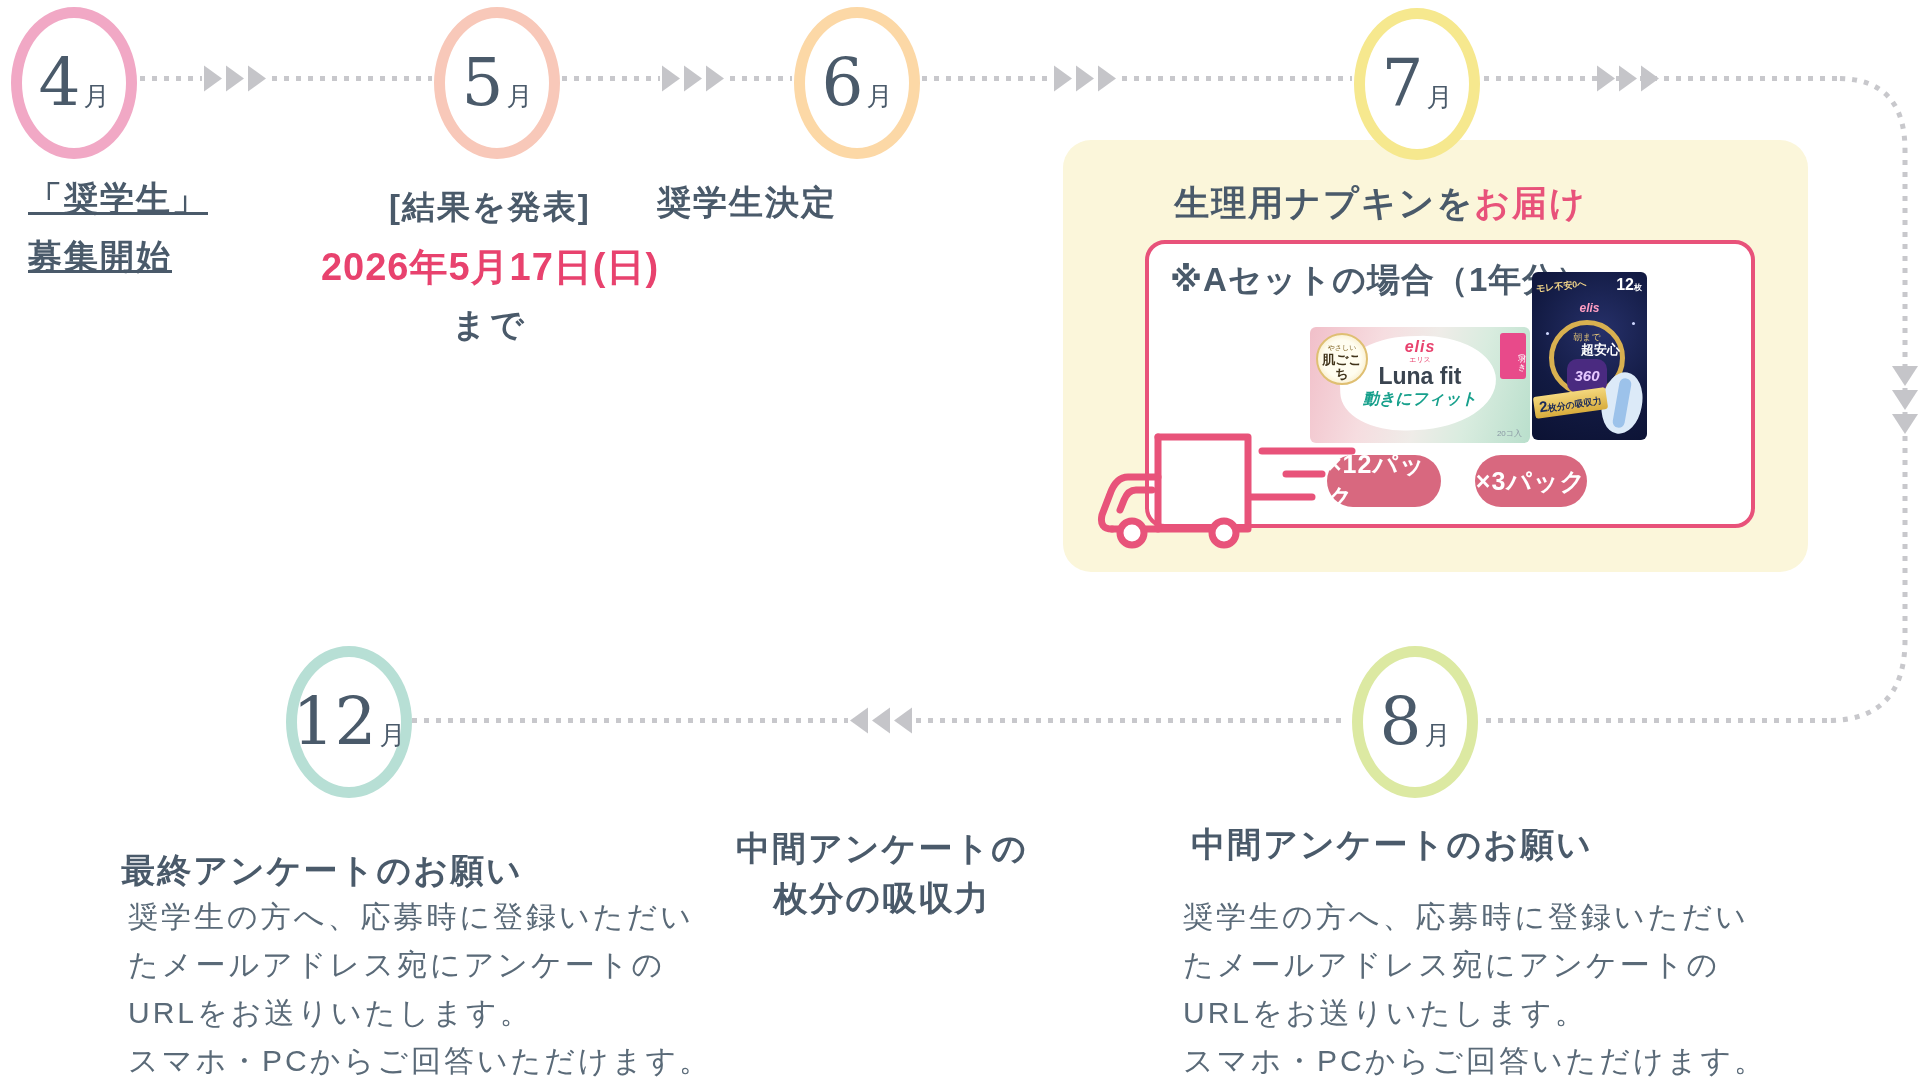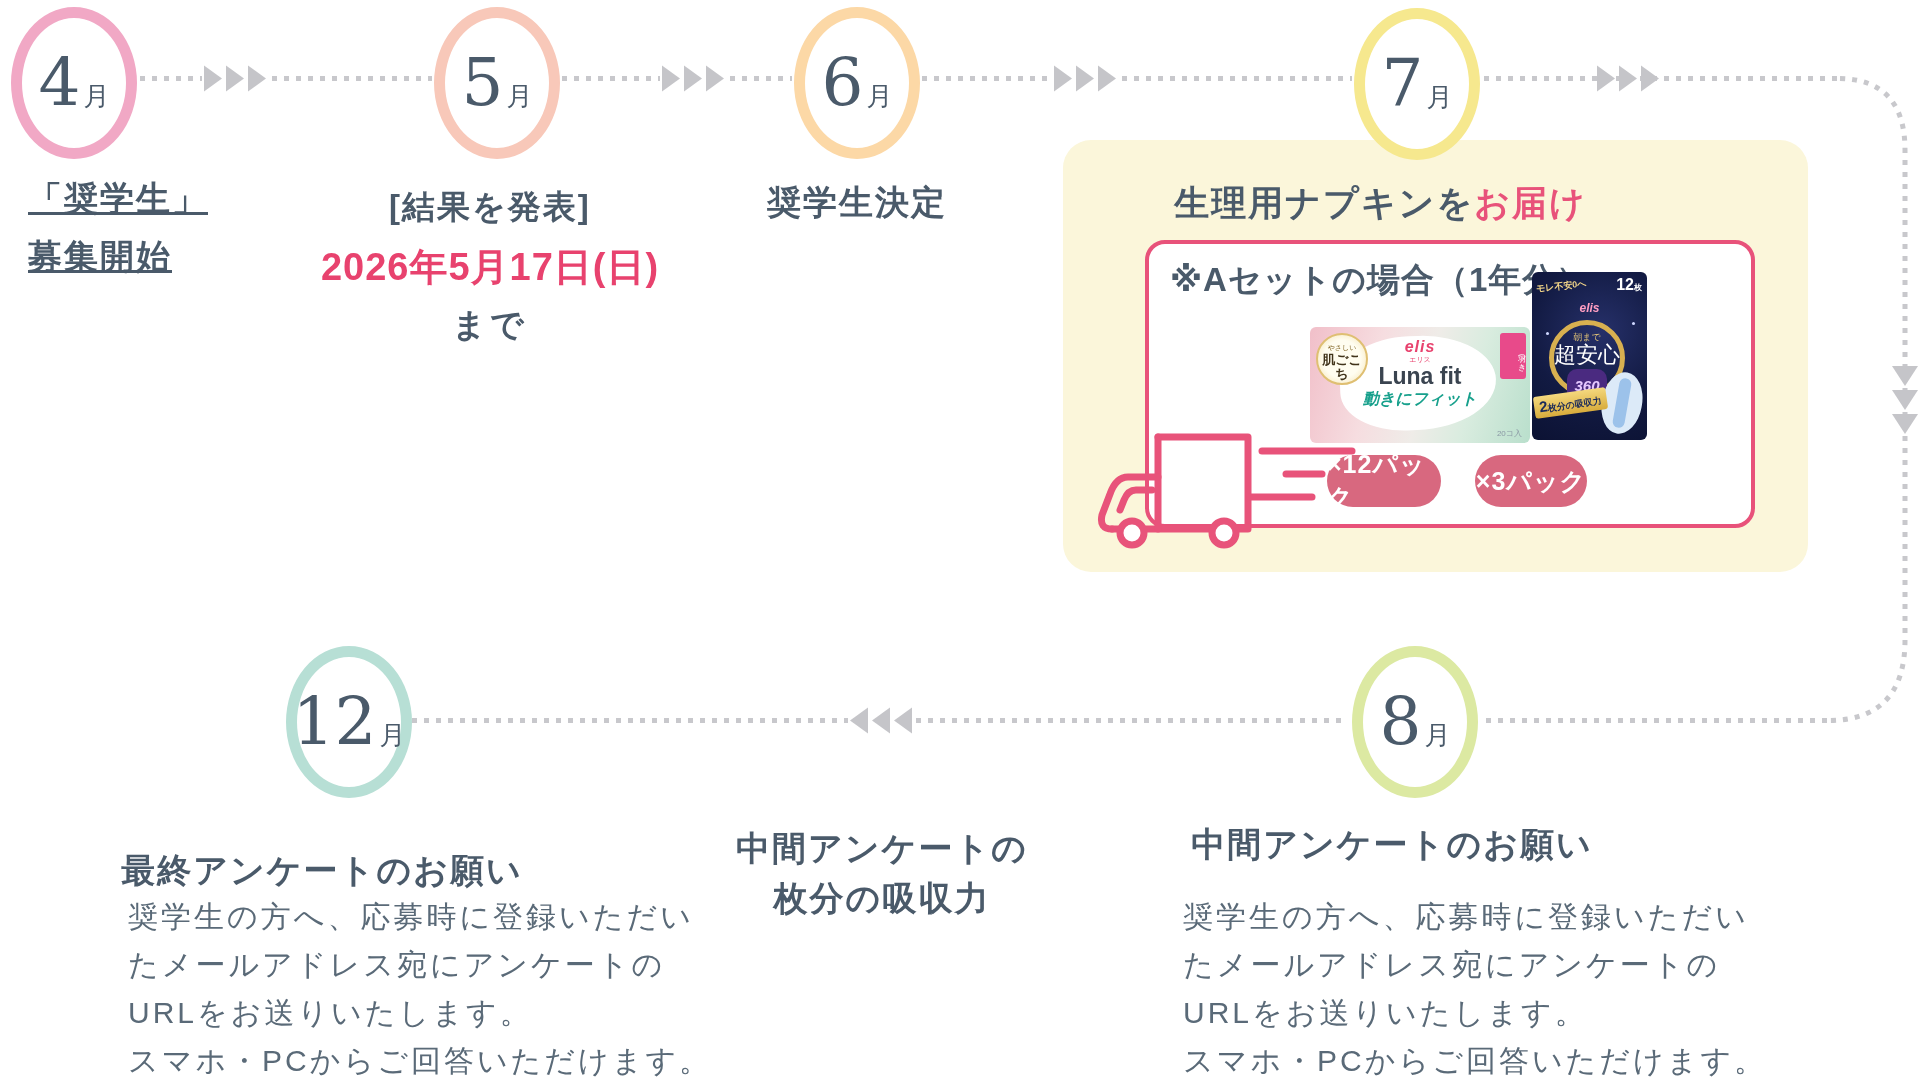--- a/index.html
+++ b/index.html
@@ -26,21 +26,21 @@
   
   .overlay{position:absolute;left:0;top:0;z-index:2;pointer-events:none;}
 
   
   .lbl{position:absolute;font-weight:bold;color:#4a5a6a;}
   .april-label{left:28px;top:169px;font-size:34px;line-height:58px;letter-spacing:2px;text-decoration:underline;}
   .may-block{left:270px;top:185px;width:440px;text-align:center;}
   .may-line1{font-size:33px;letter-spacing:2px;}
   .may-date{font-size:38px;color:#e8426e;margin-top:12px;letter-spacing:1px;}
   .may-line3{font-size:33px;margin-top:10px;letter-spacing:4px;}
-  .june-label{left:657px;top:180px;width:400px;text-align:center;font-size:34px;letter-spacing:2px;}
+  .june-label{left:657px;top:180px;width:400px;font-size:34px;letter-spacing:2px;}
 
   
   .card{position:absolute;left:1063px;top:140px;width:745px;height:432px;background:#fbf6da;
         border-radius:28px;z-index:1;}
   .card-title{position:absolute;left:1063px;top:170px;width:635px;text-align:center;font-size:35px;
               font-weight:bold;color:#4a5a6a;letter-spacing:2px;z-index:2;margin-top:10px;}
   .card-title .accent{color:#e8527a;}
   .inner-box{position:absolute;left:1145px;top:240px;width:610px;height:288px;background:#fff;
              border:4px solid #e8527a;border-radius:20px;box-sizing:border-box;z-index:1;}
   .set-note{position:absolute;left:1170px;top:258px;font-size:33px;font-weight:bold;color:#4a5a6a;
@@ -80,21 +80,21 @@
           background:radial-gradient(circle at 60% 35%,#263069 0%,#121a42 55%,#0c1233 100%);overflow:hidden;color:#fff;}
   .an-topnote{position:absolute;left:4px;top:8px;font-size:9px;font-weight:bold;color:#f1d488;
               transform:rotate(-6deg);letter-spacing:0;}
   .an-count{position:absolute;right:5px;top:5px;font-size:16px;font-weight:bold;color:#fff;line-height:1;}
   .an-count .unit{font-size:8px;}
   .an-brand{position:absolute;left:0;top:30px;width:100%;text-align:center;font-size:12px;font-style:italic;
             font-weight:bold;color:#ff9ec2;line-height:1;}
   .an-ring{position:absolute;left:17px;top:48px;width:76px;height:76px;border:5px solid #d8b050;
            border-radius:50%;box-sizing:border-box;text-align:center;}
   .an-pre{display:block;font-size:9px;color:#e8c878;margin-top:8px;line-height:1;}
-  .an-name{display:block;font-size:22px;font-weight:normal;color:#fff;line-height:1.2;text-align:right;}
+  .an-name{display:block;font-size:13px;font-weight:bold;color:#fff;line-height:1.2;text-align:right;}
   .an-360{display:inline-block;font-size:15px;font-weight:bold;font-style:italic;color:#e6c8ff;
           background:#4a2a80;border-radius:10px;padding:8px 7px;line-height:1.2;margin-top:1px;}
   .an-ribbon{position:absolute;left:2px;bottom:26px;background:linear-gradient(#f4d87e,#d8ac3c);
              color:#1a2a5a;font-size:9px;font-weight:bold;padding:2px 5px;border-radius:3px;
              transform:rotate(-8deg);z-index:2;}
   .an-ribbon .big{font-size:15px;}
   .an-pad{position:absolute;right:5px;bottom:6px;width:40px;height:62px;background:#dceaf8;
           border-radius:20px/30px;transform:rotate(10deg);}
   .an-pad:before{content:"";position:absolute;left:14px;top:6px;width:12px;height:50px;background:#9cc2ea;
                  border-radius:6px;}

